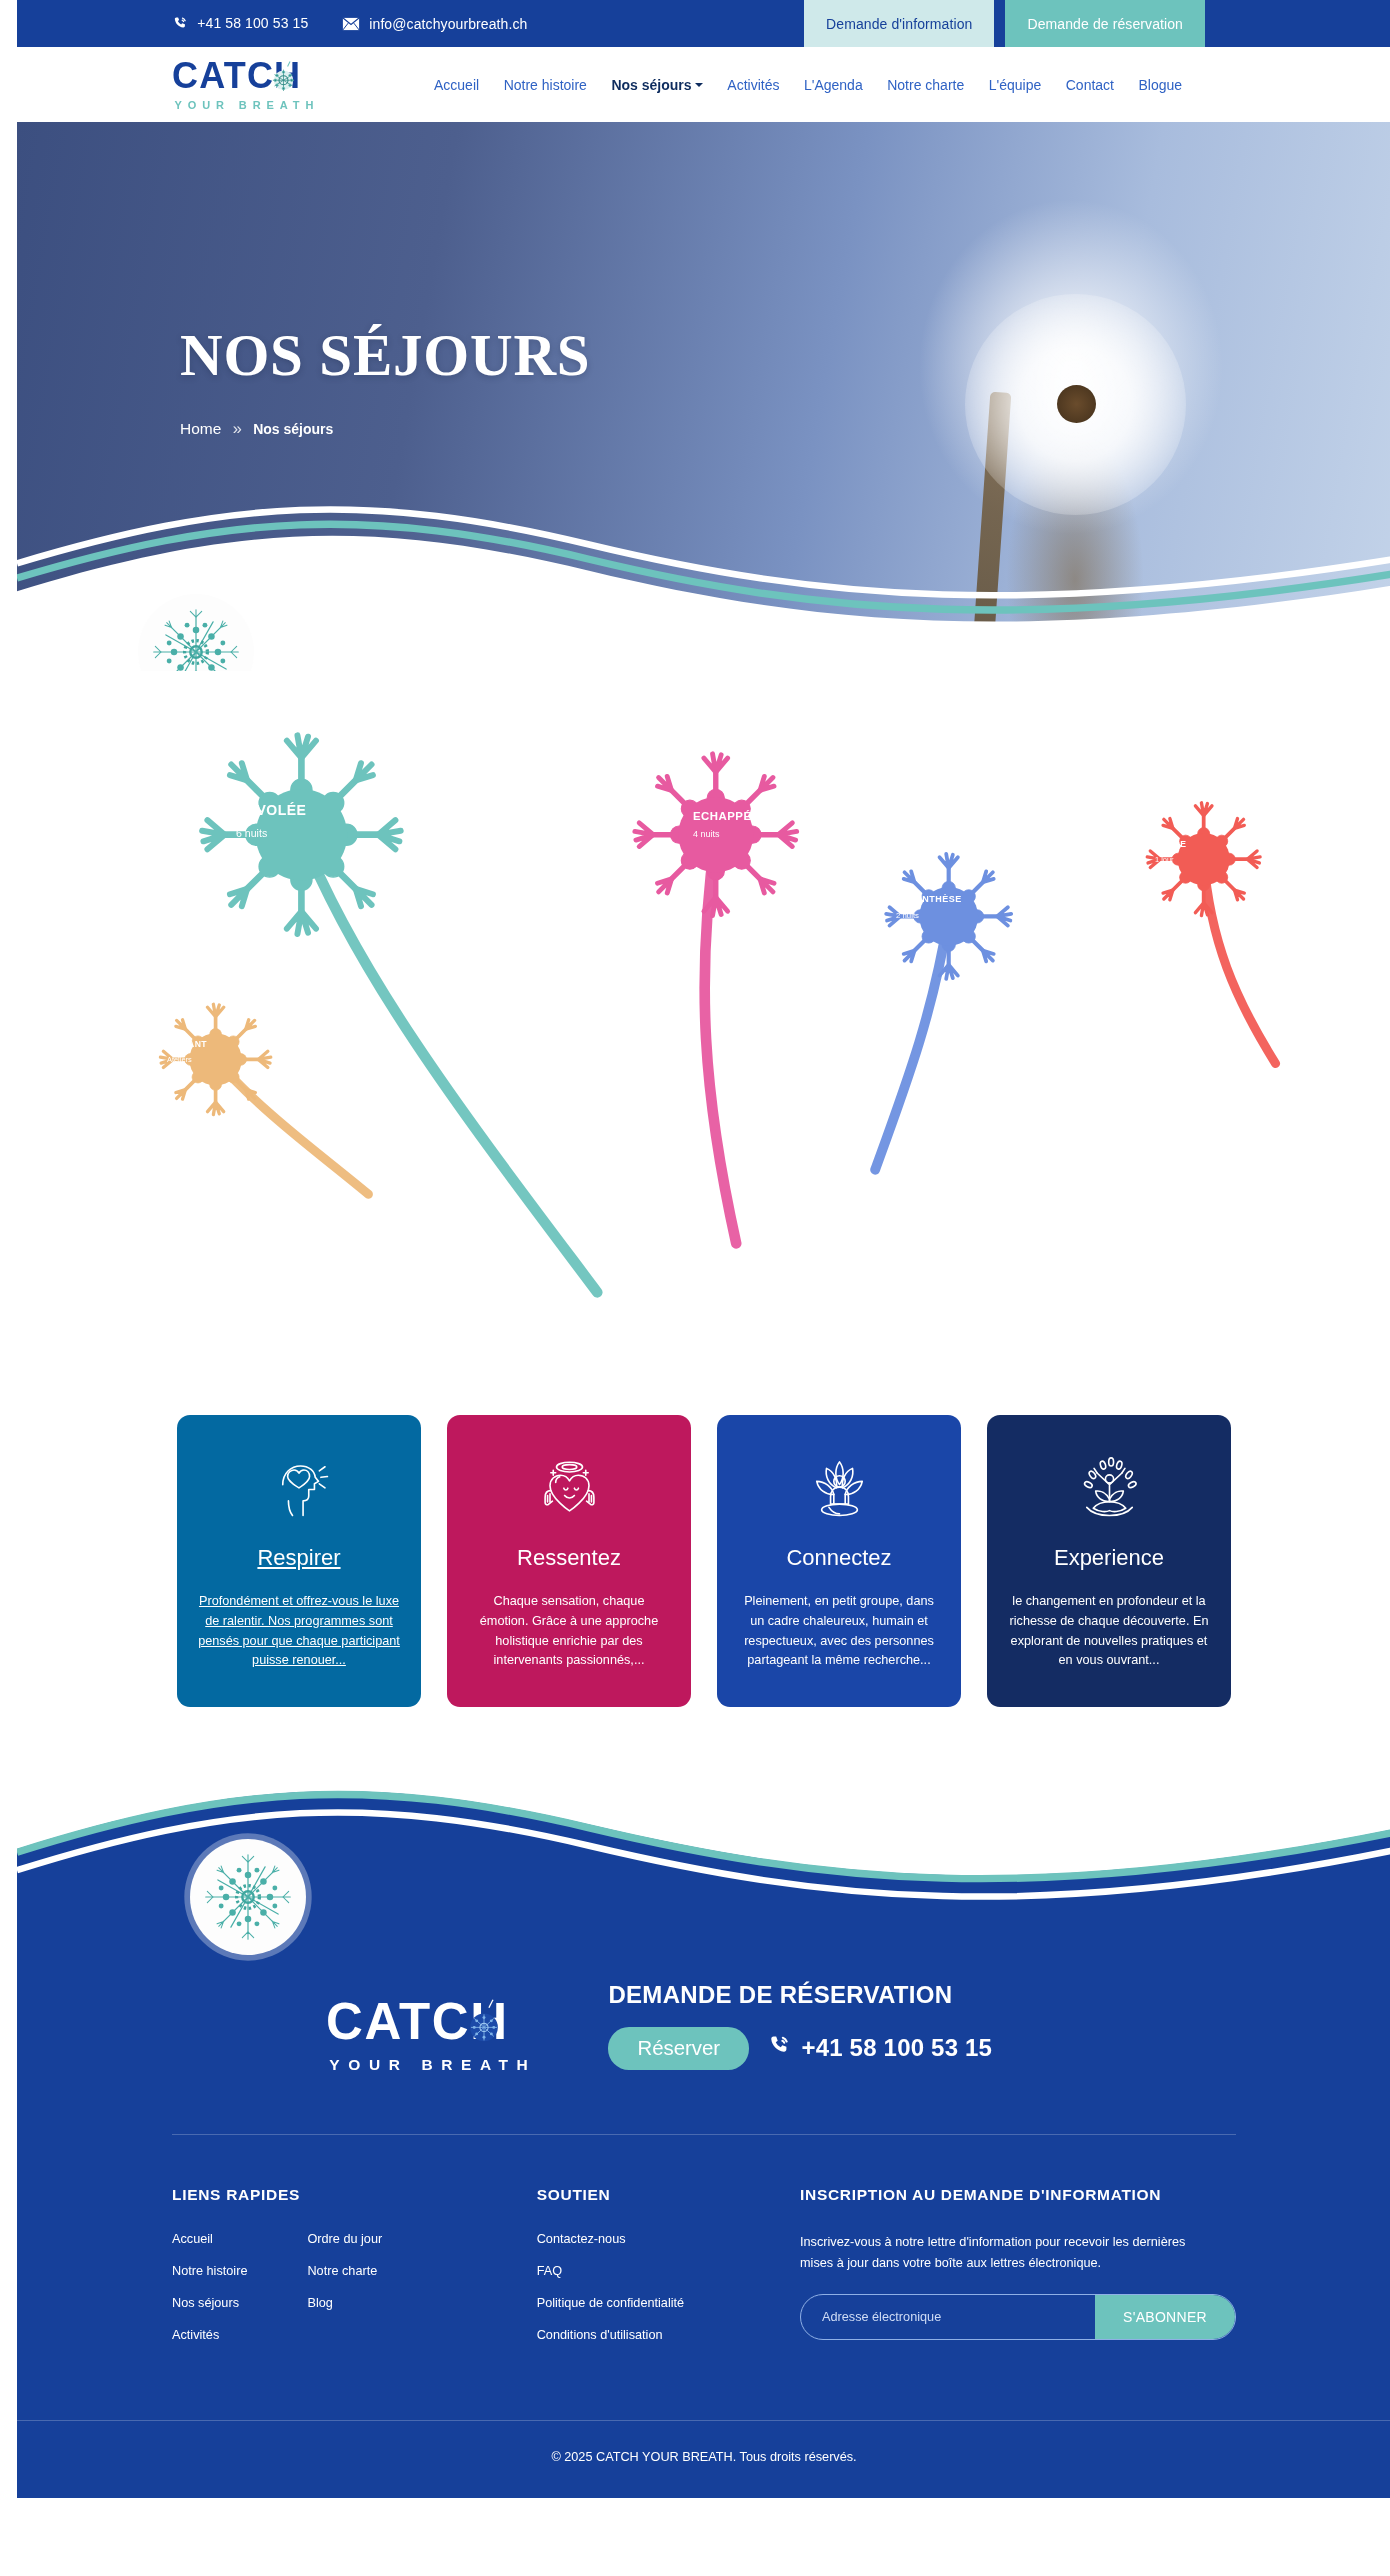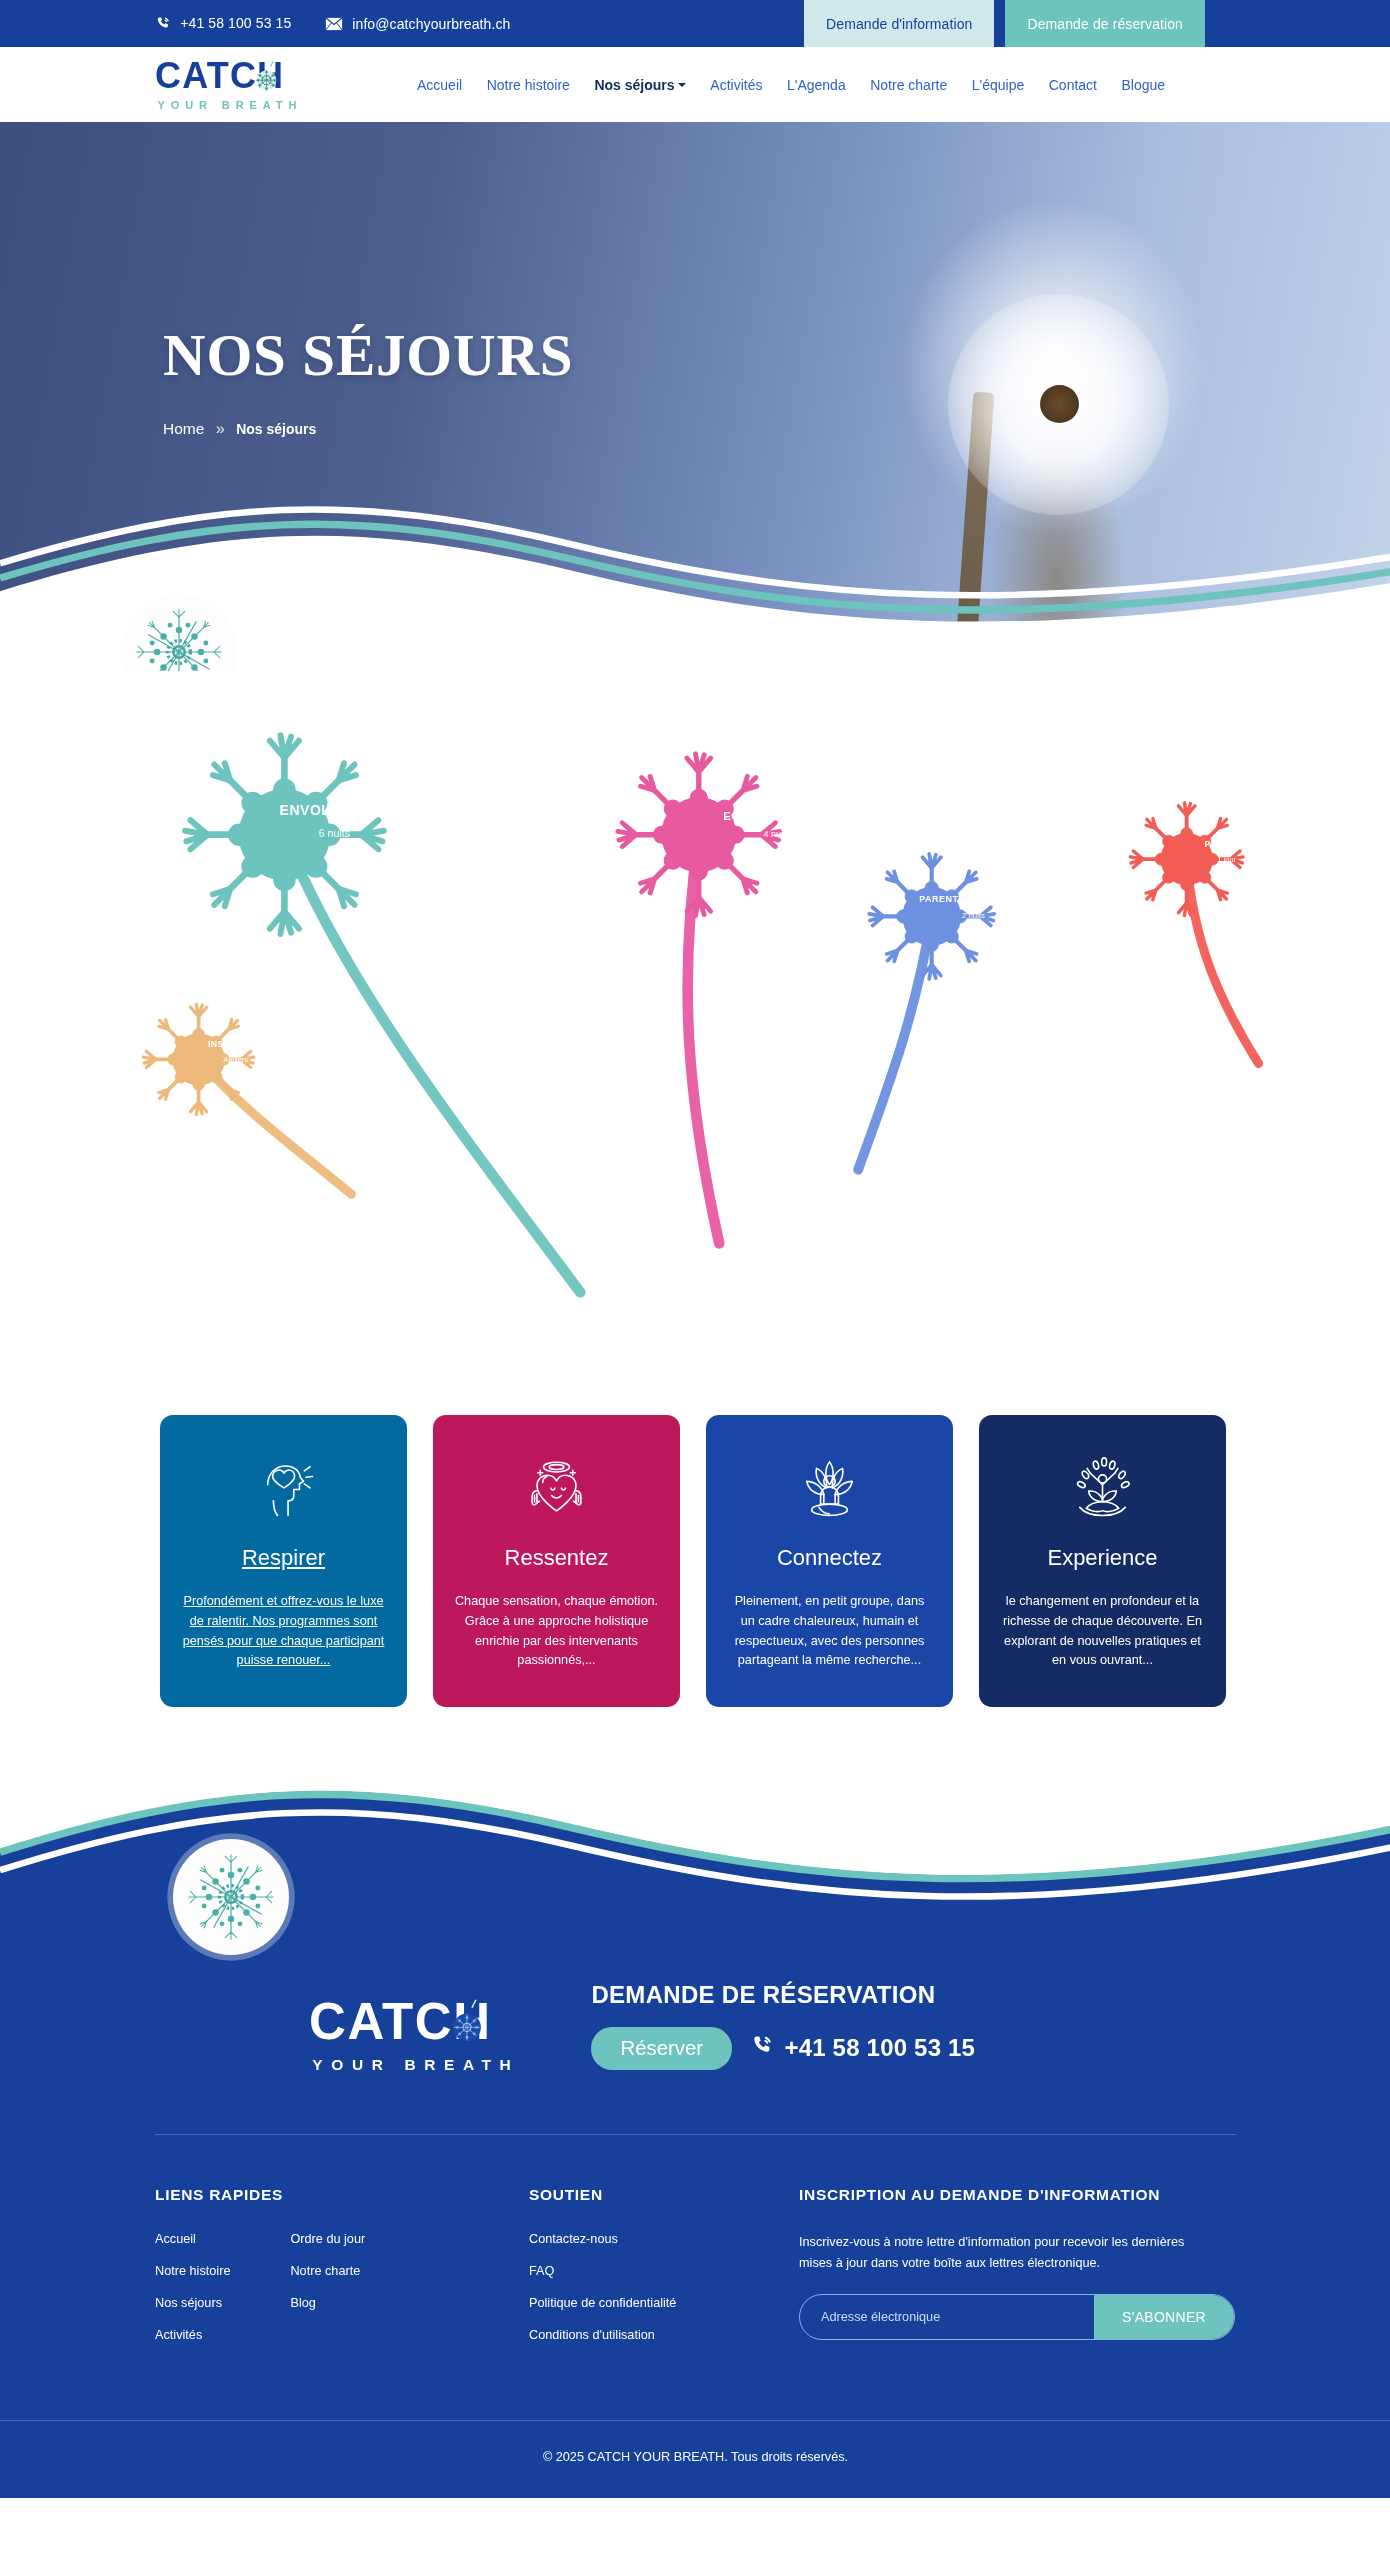--- a/index.html
+++ b/index.html
@@ -4,21 +4,21 @@
 <title>Nos séjours — Catch Your Breath</title>
 <style>
   *{box-sizing:border-box;margin:0;padding:0;}
   html,body{width:1391px;}
   body{
     font-family:"Liberation Sans",sans-serif;
     background:#ffffff;
     color:#1b3a8c;
     -webkit-font-smoothing:antialiased;
   }
-  .page{width:1391px;position:relative;overflow:hidden;}
+  .page{width:1391px;position:relative;overflow:hidden;padding-left:17px;}
 
   
   .topbar{
     height:47px;background:#16409a;display:flex;align-items:stretch;
     position:relative;
   }
   .topbar-contacts{
     display:flex;align-items:center;gap:34px;padding-left:155px;flex:0 0 auto;
   }
   .tb-item{display:flex;align-items:center;gap:9px;color:#fff;font-size:14px;letter-spacing:0.1px;}
@@ -98,21 +98,21 @@
     position:absolute;left:121px;top:472px;width:116px;height:116px;border-radius:50%;
     background:#fdfdfd;box-shadow:0 0 0 5.7px rgba(255,255,255,.38);z-index:6;
     display:flex;align-items:center;justify-content:center;
   }
 
   
   .stays{position:relative;height:736px;background:#fff;}
   .stays svg{position:absolute;left:0;top:0;}
   .stay-label{
     position:absolute;text-align:center;color:#fff;pointer-events:none;
-    display:flex;flex-direction:column;align-items:flex-end;justify-content:center;
+    display:flex;flex-direction:column;align-items:flex-start;justify-content:center;
   }
   .stay-name{font-weight:bold;letter-spacing:0.5px;}
   .stay-dur{font-weight:normal;}
 
   
   .cards{
     display:flex;gap:26px;padding:0 160px;margin-top:8.2px;
   }
   .card{
     width:247px;border-radius:13px;padding:39px 21px 36px;text-align:center;color:#fff;

